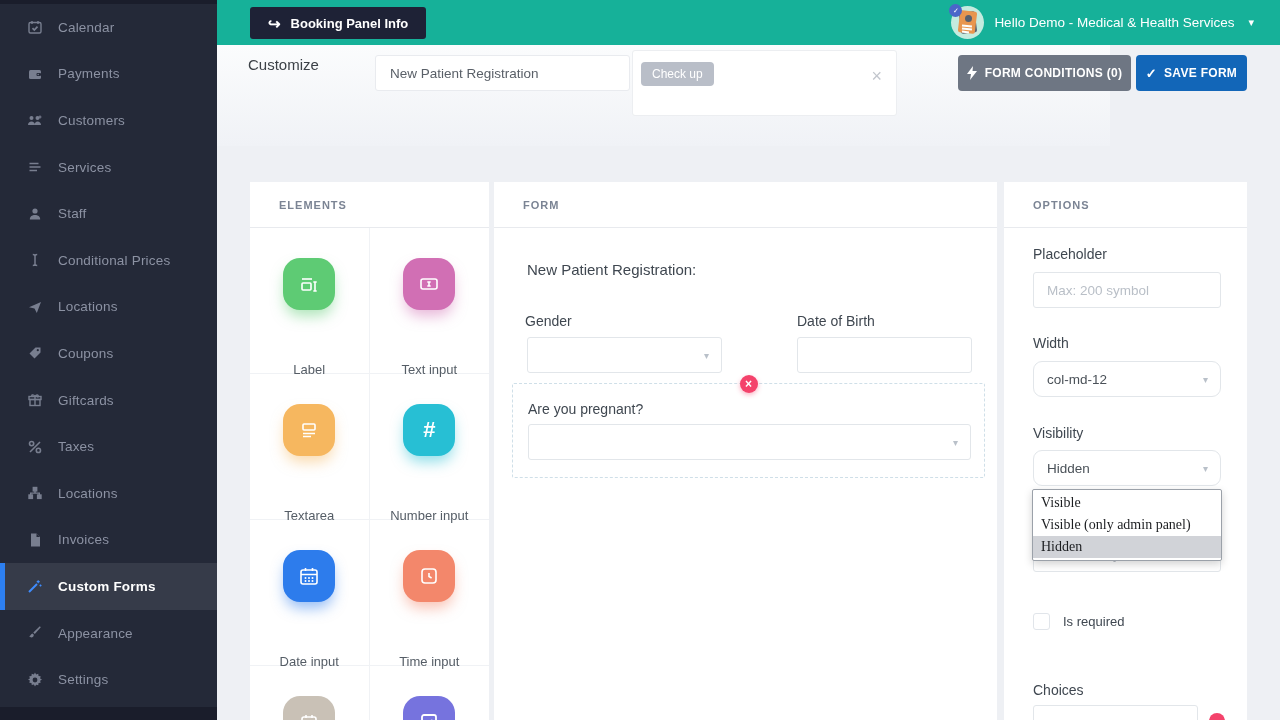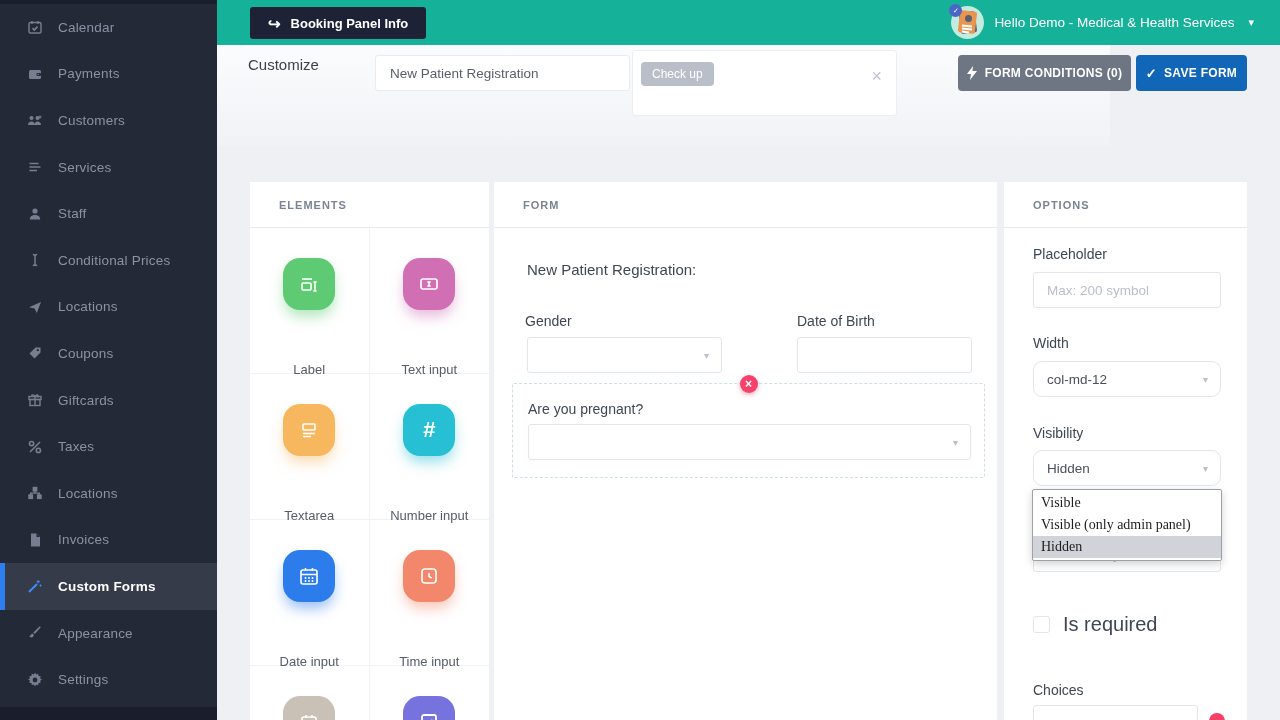--- a/index.html
+++ b/index.html
@@ -71,21 +71,21 @@
   .obox::placeholder { color:#b9bfc7; }
   .osel { position:absolute; left:29px; width:188px; height:36px; background:#fff; border:1px solid #e2e6ea; border-radius:9px; font-size:13.5px; color:#4a5158; display:flex; align-items:center; padding:0 13px; cursor:pointer; }
   .osel .dd-chevron { position:absolute; right:12px; top:12px; color:#b9c0c9; font-size:10px; }
   .native-list { position:absolute; left:28px; top:307px; width:190px; background:#fff; border:1px solid #9ba1a9; border-radius:2px; box-shadow:0 3px 8px rgba(0,0,0,.18); z-index:5; padding:2px 0; font-family:"Liberation Serif", serif; font-size:14px; color:#1c1e21; }
   .native-option { height:22px; line-height:22px; padding-left:8px; cursor:pointer; white-space:nowrap; }
   .native-option.selected { background:#d1d3d8; }
   .covered-input { position:absolute; left:29px; top:354px; width:188px; height:36px; background:#fff; border:1px solid #e2e6ea; border-radius:3px; font-family:inherit; font-size:13.5px; color:#5a6068; padding:0 13px; z-index:1; }
   .covered-input::placeholder { color:#b9bfc7; }
   .checkbox-row { position:absolute; left:29px; top:431px; display:flex; align-items:center; gap:13px; cursor:pointer; }
   .checkbox { width:17px; height:17px; border:1px solid #e1e5ea; border-radius:3px; background:#fff; }
-  .checkbox-label { font-size:20px; color:#3f4750; }
+  .checkbox-label { font-size:13px; color:#3f4750; }
   .choice-delete { position:absolute; left:205px; top:531px; width:16px; height:16px; border-radius:50%; background:#f4426b; z-index:2; cursor:pointer; }
 
   svg.ic { display:block; }
 </style>
 </head>
 <body>
 
 <aside class="sidebar">
   <div class="side-list">
 

